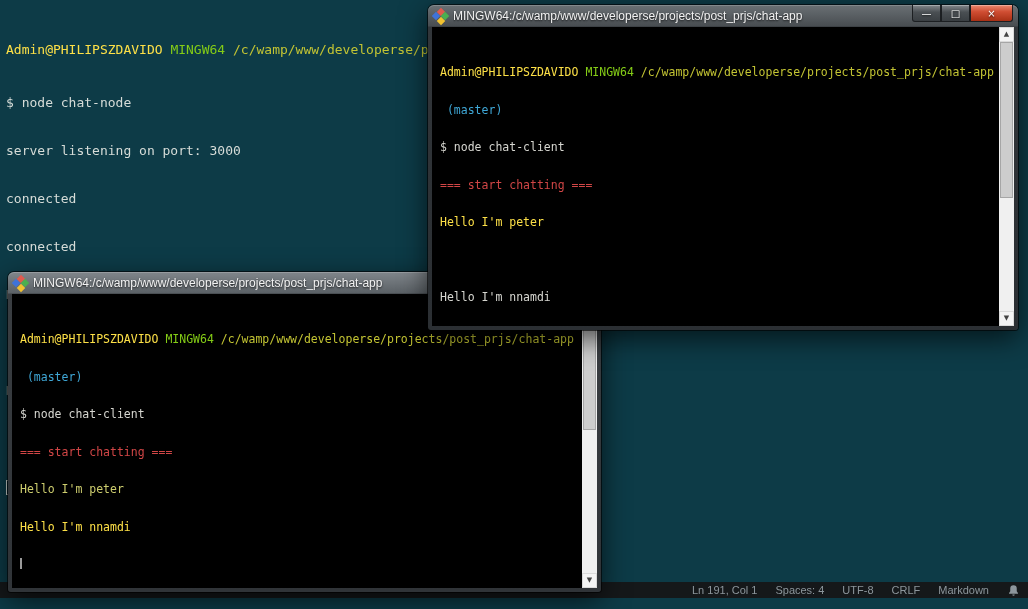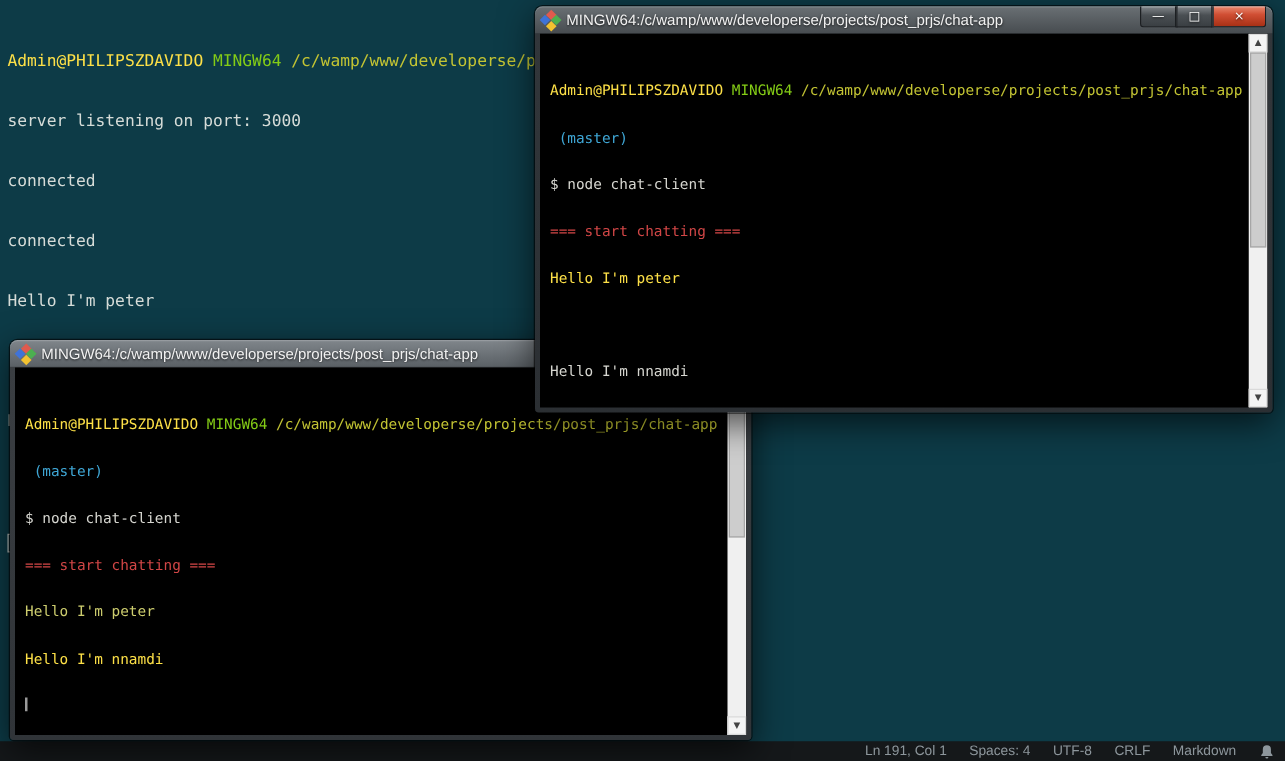--- a/index.html
+++ b/index.html
@@ -92,38 +92,39 @@
     background:#f4f4f4; border:1px solid #dadada;
   }
   .sb-track { flex:1 1 auto; position:relative; }
   .sb-thumb {
     position:absolute; left:1px; right:1px; top:0; height:58%;
     background:#cdcdcd; border:1px solid #a6a6a6;
   }
 
   
   .status-bar {
-    position:absolute; left:0; right:0; bottom:0; height:16px; z-index:1;
+    position:absolute; left:0; right:0; bottom:11px; height:16px; z-index:1;
     background:#15181a;
     display:flex; align-items:center; justify-content:flex-end; gap:18px;
     padding:0 8px;
     font-family:"Liberation Sans",sans-serif; font-size:11px; color:#8d969c;
   }
   .status-bar .s-item { white-space:nowrap; }
   .bell { display:flex; align-items:center; }
 
   
   #win-left  { left:8px;   top:272px; width:593px; height:320px; z-index:2; }
   #win-right { left:428px; top:5px;   width:590px; height:325px; z-index:3; }
 </style>
 </head>
 <body>
 
 <div class="bg-term">
   <div class="tline"><span class="c-green">Admin@PHILIPSZDAVIDO</span> <span class="c-magenta">MINGW64</span> <span class="c-yellow">/c/wamp/www/developerse/pr</span></div>
+  <div class="tline gap5">$ node chat-node</div>
   <div class="tline">server listening on port: 3000</div>
   <div class="tline">connected</div>
   <div class="tline">connected</div>
   <div class="tline">Hello I'm peter</div>
   <div class="tline"></div>
   <div class="tline">Hello I'm nnamdi</div>
   <div class="tline"></div>
   <div class="tline"><span class="bg-cursor"></span></div>
 </div>
 

